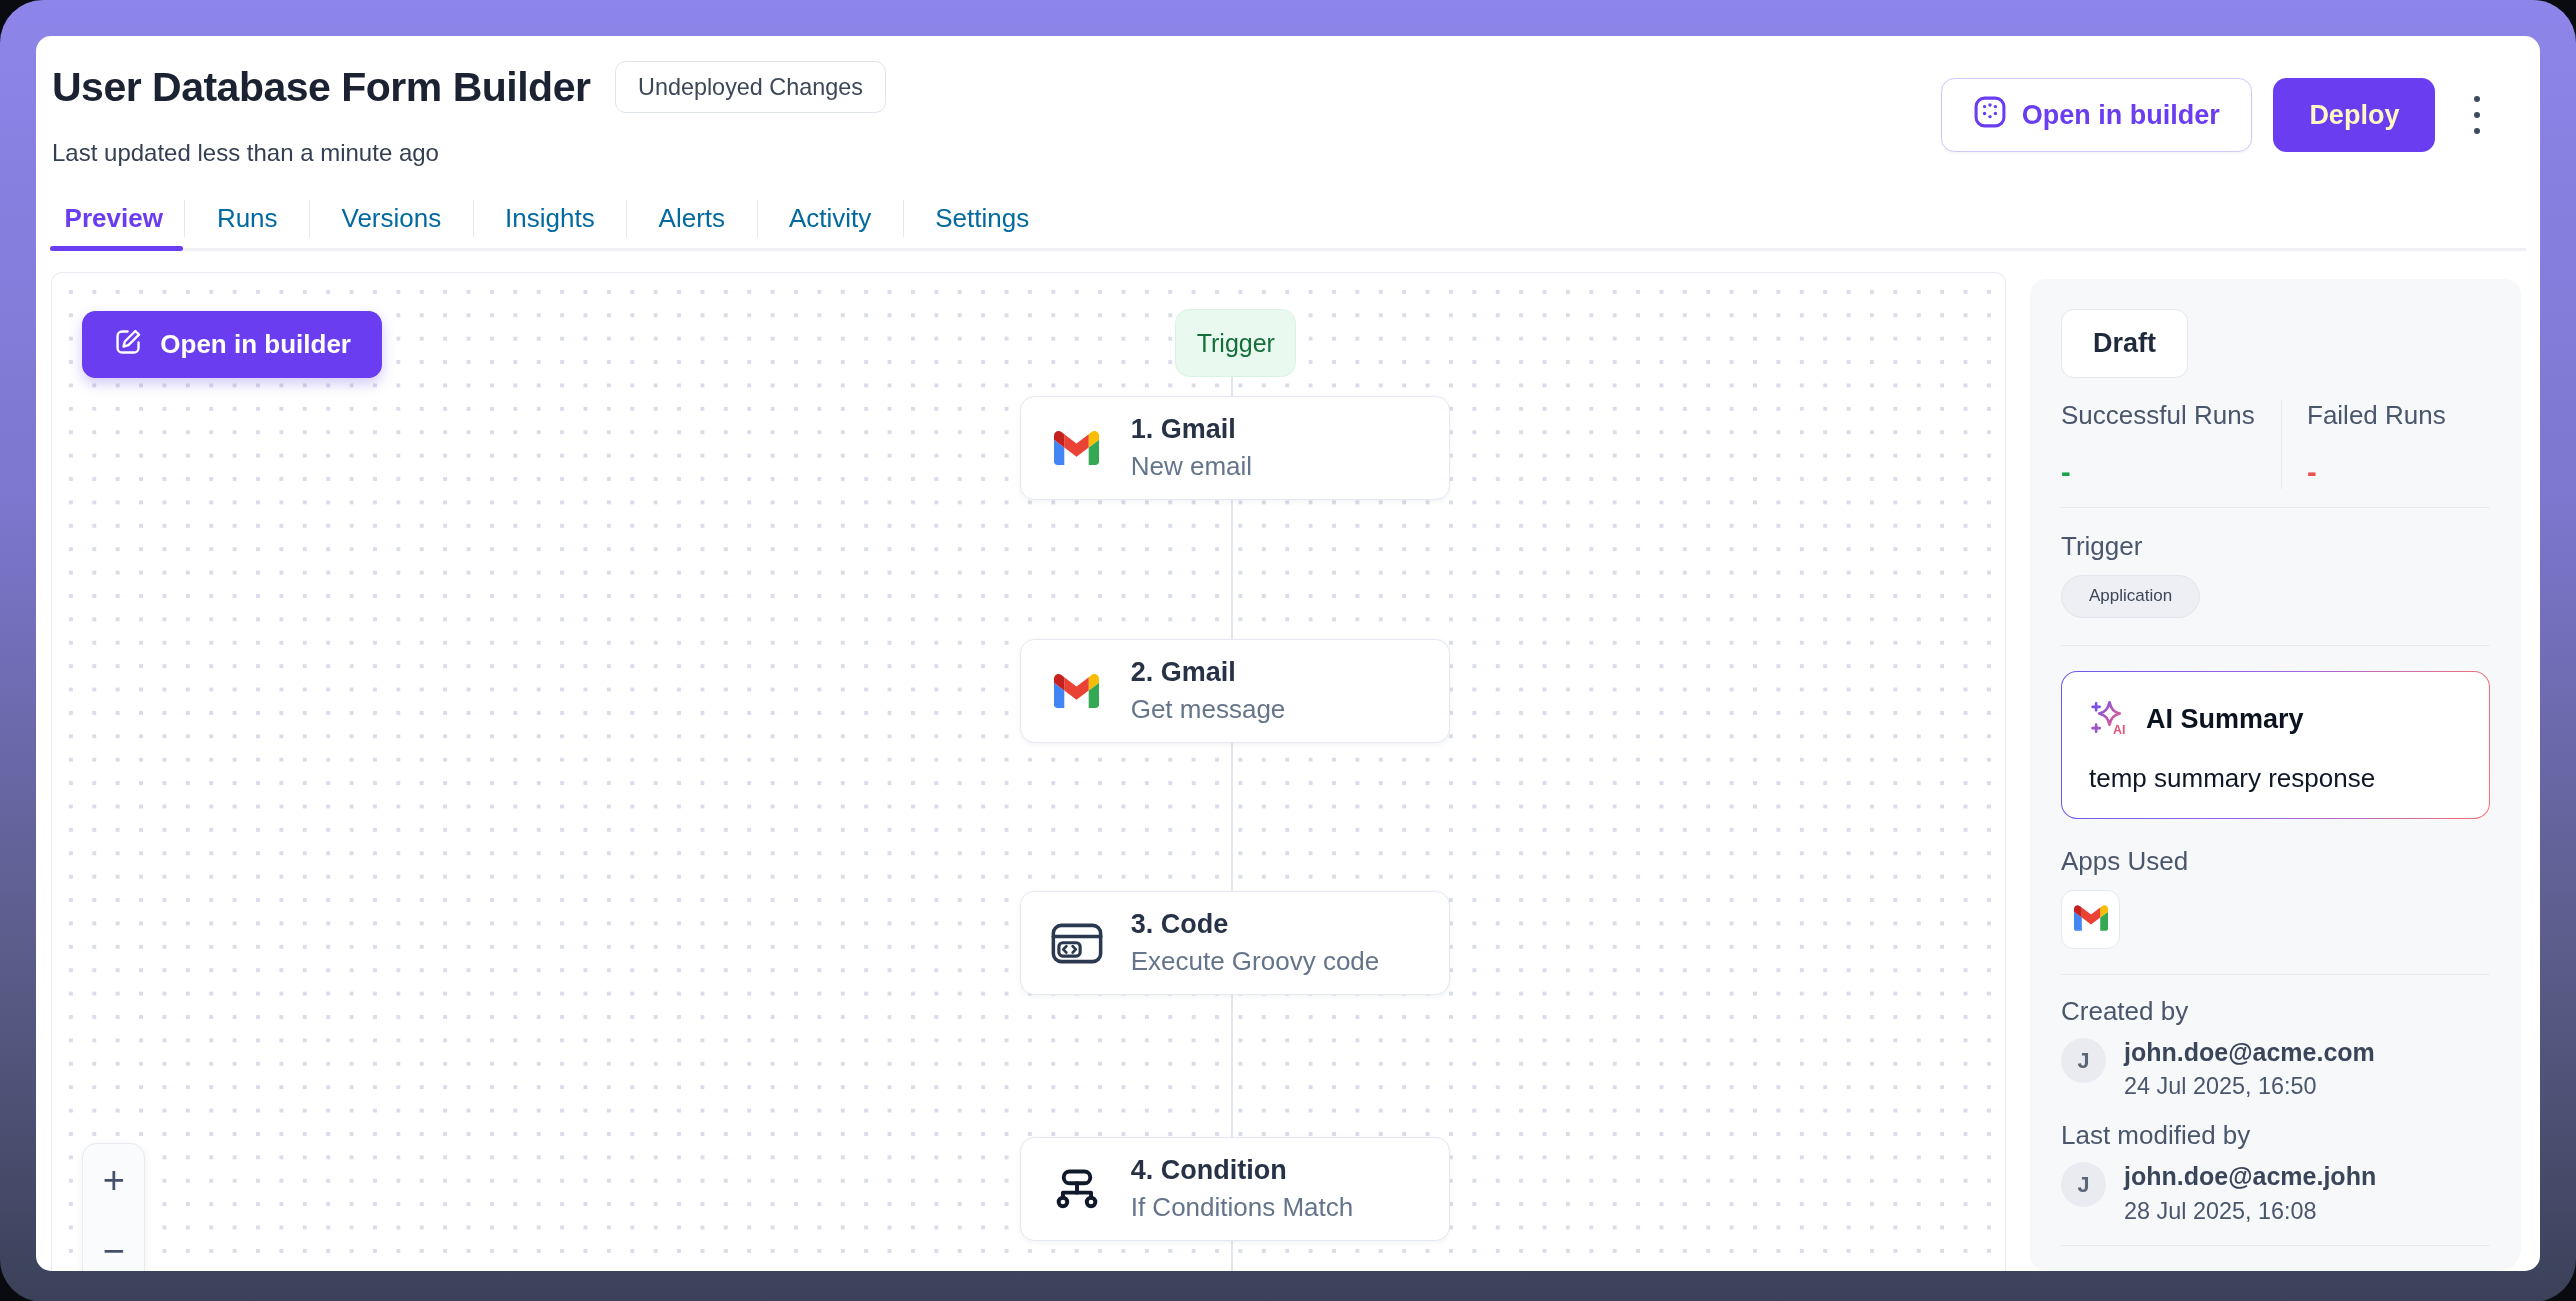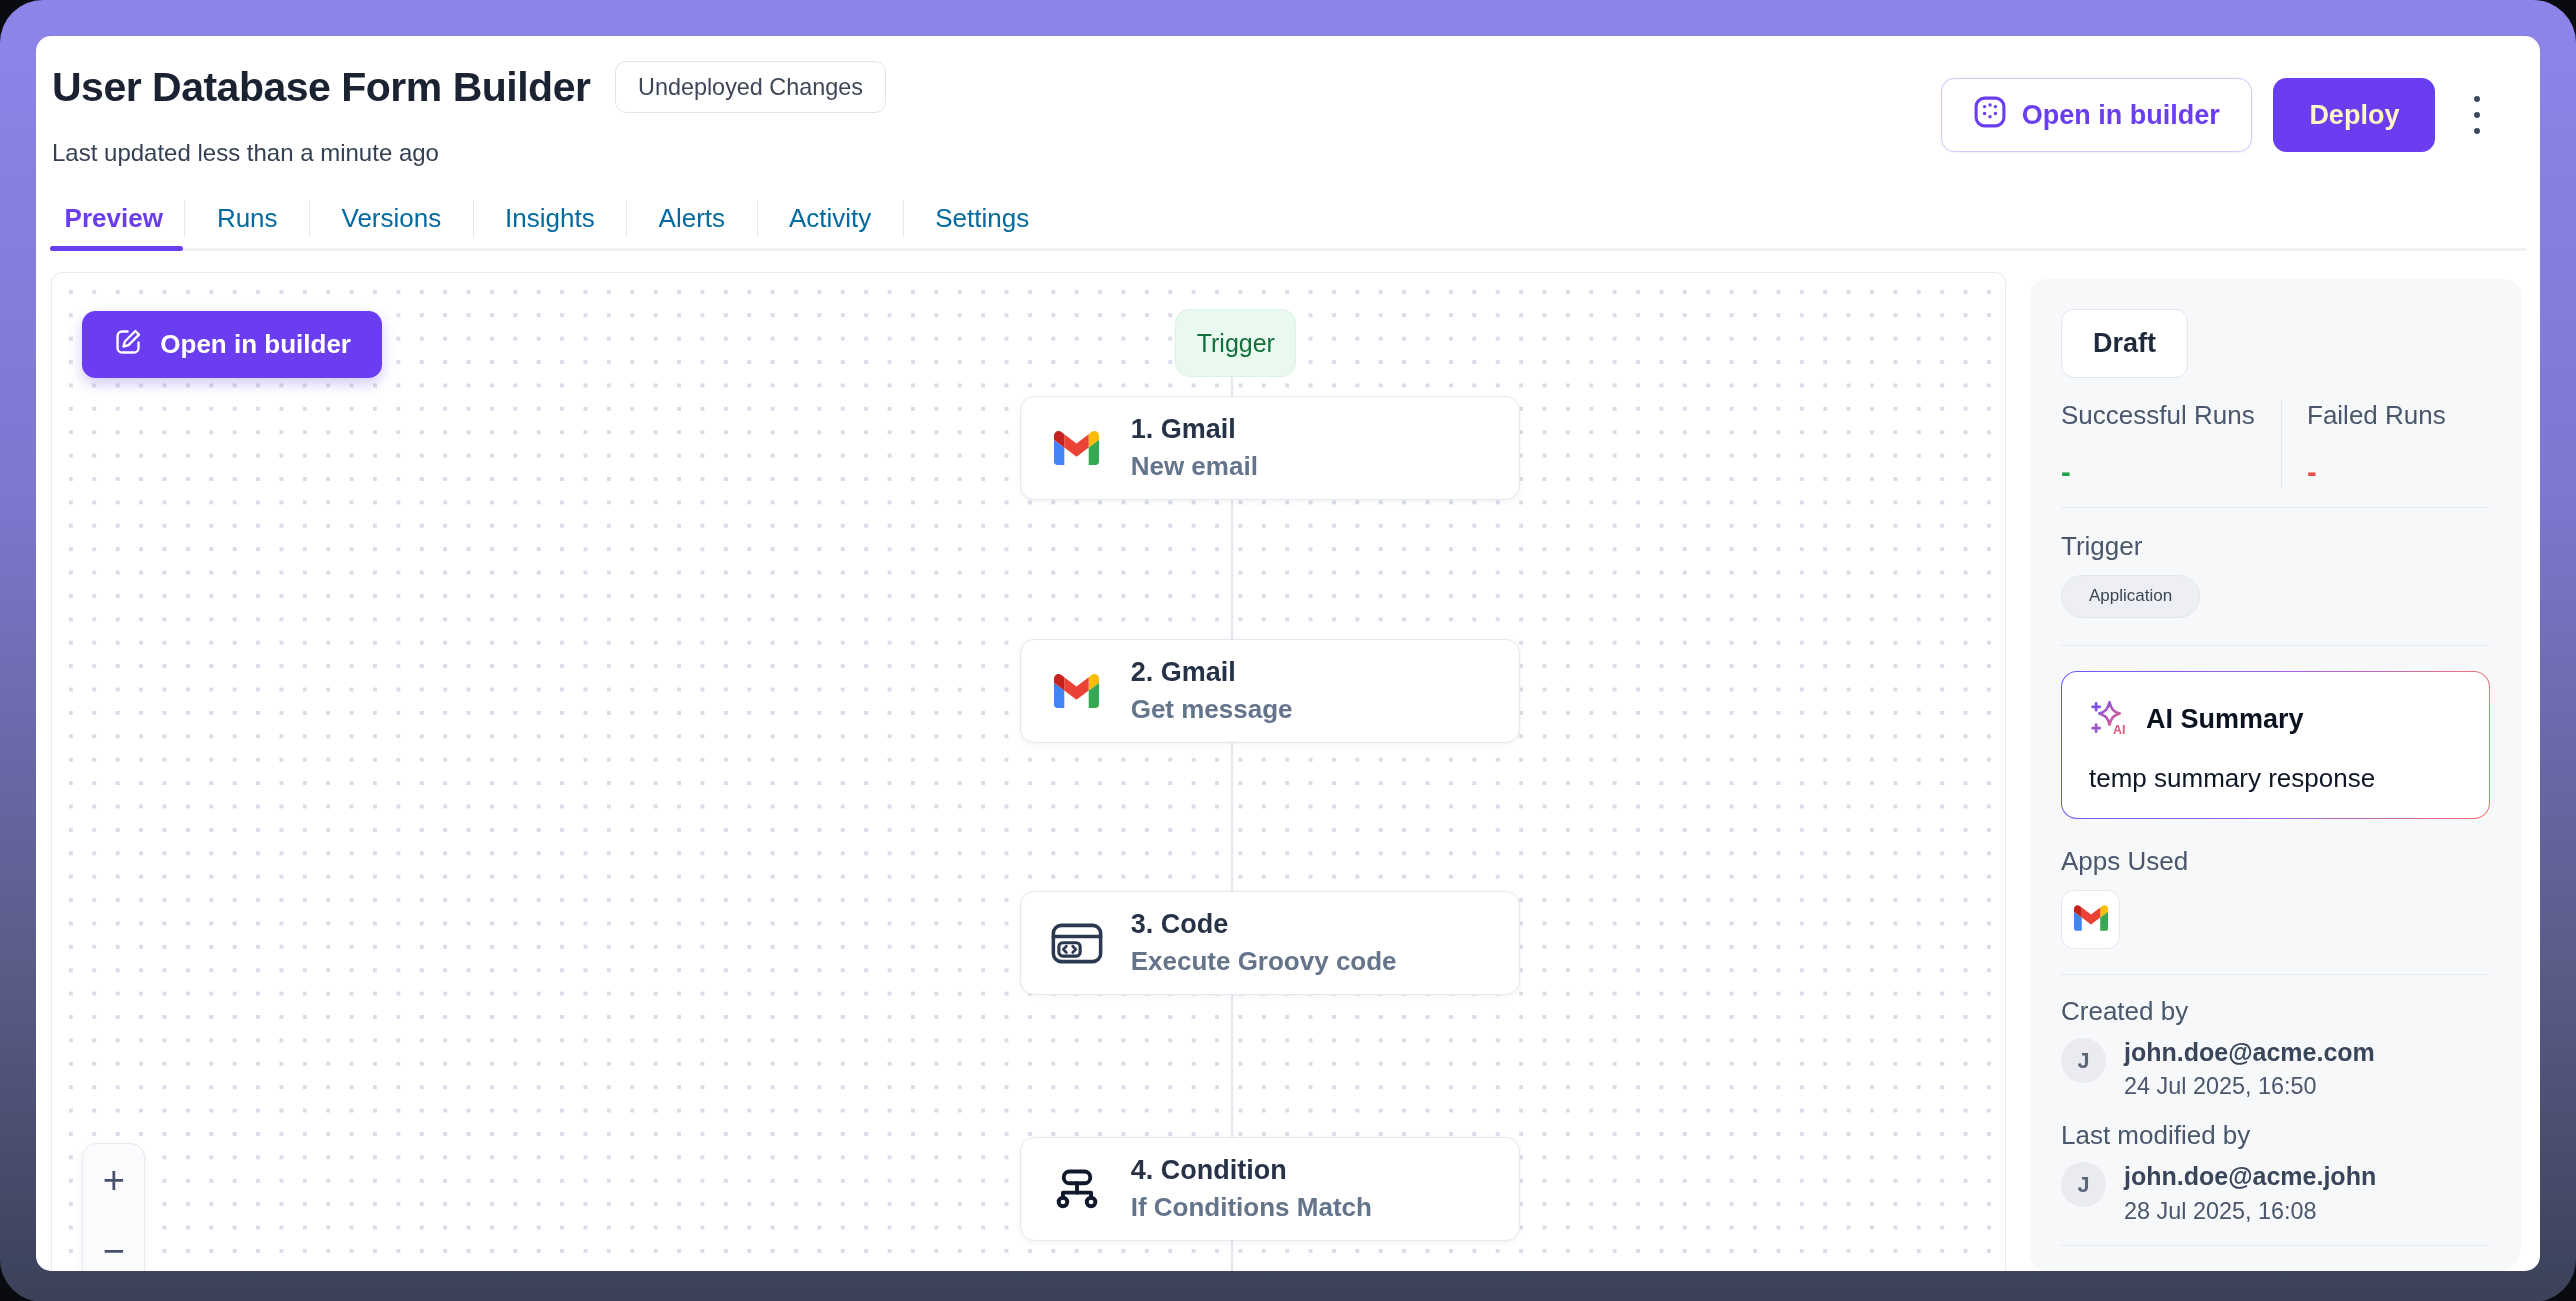--- a/index.html
+++ b/index.html
@@ -44,26 +44,26 @@
             background-image:radial-gradient(#d9dde8 2.2px, transparent 2.3px);
             background-size:23.4px 23.4px; background-position:7.2px 7.2px; }
   .connector { position:absolute; left:1179px; top:95px; width:1.8px; height:904px; background:#e2e6ee; }
   .canvas-builder-btn { position:absolute; left:30px; top:38px; height:67px; padding:0 31px;
             background:#6a3df0; color:#fff; border:none; border-radius:13.5px; display:flex;
             align-items:center; gap:16px; font-size:26px; font-weight:bold; cursor:pointer;
             box-shadow:0 5.4px 12.6px rgba(80,50,220,0.25); }
   .trigger-badge { position:absolute; left:1123px; top:36px; width:121px; height:68px;
             display:flex; align-items:center; justify-content:center; background:#e9f9ef;
             border:0.9px solid #d8f3e2; border-radius:14.4px; font-size:25px; color:#156f3b; }
-  .node { position:absolute; left:968px; width:500px; height:104px; background:#fff;
+  .node { position:absolute; left:968px; width:430px; height:104px; background:#fff;
           border:1.4px solid #e5e8f0; border-radius:14.4px; box-shadow:0 1.8px 5.4px rgba(20,30,60,0.05);
           display:flex; align-items:center; padding:0 25px; gap:23.4px; cursor:pointer; }
   .node-icon { width:61px; display:flex; align-items:center; justify-content:center; flex:0 0 61px; }
   .node-title { font-size:27px; font-weight:bold; color:#273247; }
-  .node-sub { font-size:26px; color:#64748b; margin-top:6.3px;font-weight:bold; }
+  .node-sub { font-size:26px; color:#64748b; margin-top:6.3px; }
   .zoom-ctl { position:absolute; left:30px; top:870px; width:63px; height:144px; background:#fafbfd;
               border:1.4px solid #e7eaf0; border-radius:14.4px; box-shadow:0 3.6px 9px rgba(20,30,60,0.06);
               display:flex; flex-direction:column; align-items:center; justify-content:space-around; }
   .zoom-btn { background:none; border:none; font-size:38px; color:#45516a; line-height:1; cursor:pointer; }
 
   
   .sidebar { position:absolute; left:1994px; top:243px; width:491px; height:992px;
              background:#f7f8fa; border-radius:16px 16px 23.4px 16px; padding:30px 31px; }
   .draft-badge { display:inline-flex; align-items:center; padding:18px 31px; background:#fff;
                  border:1.4px solid #e3e7ee; border-radius:12.6px; font-size:27px; font-weight:bold;

